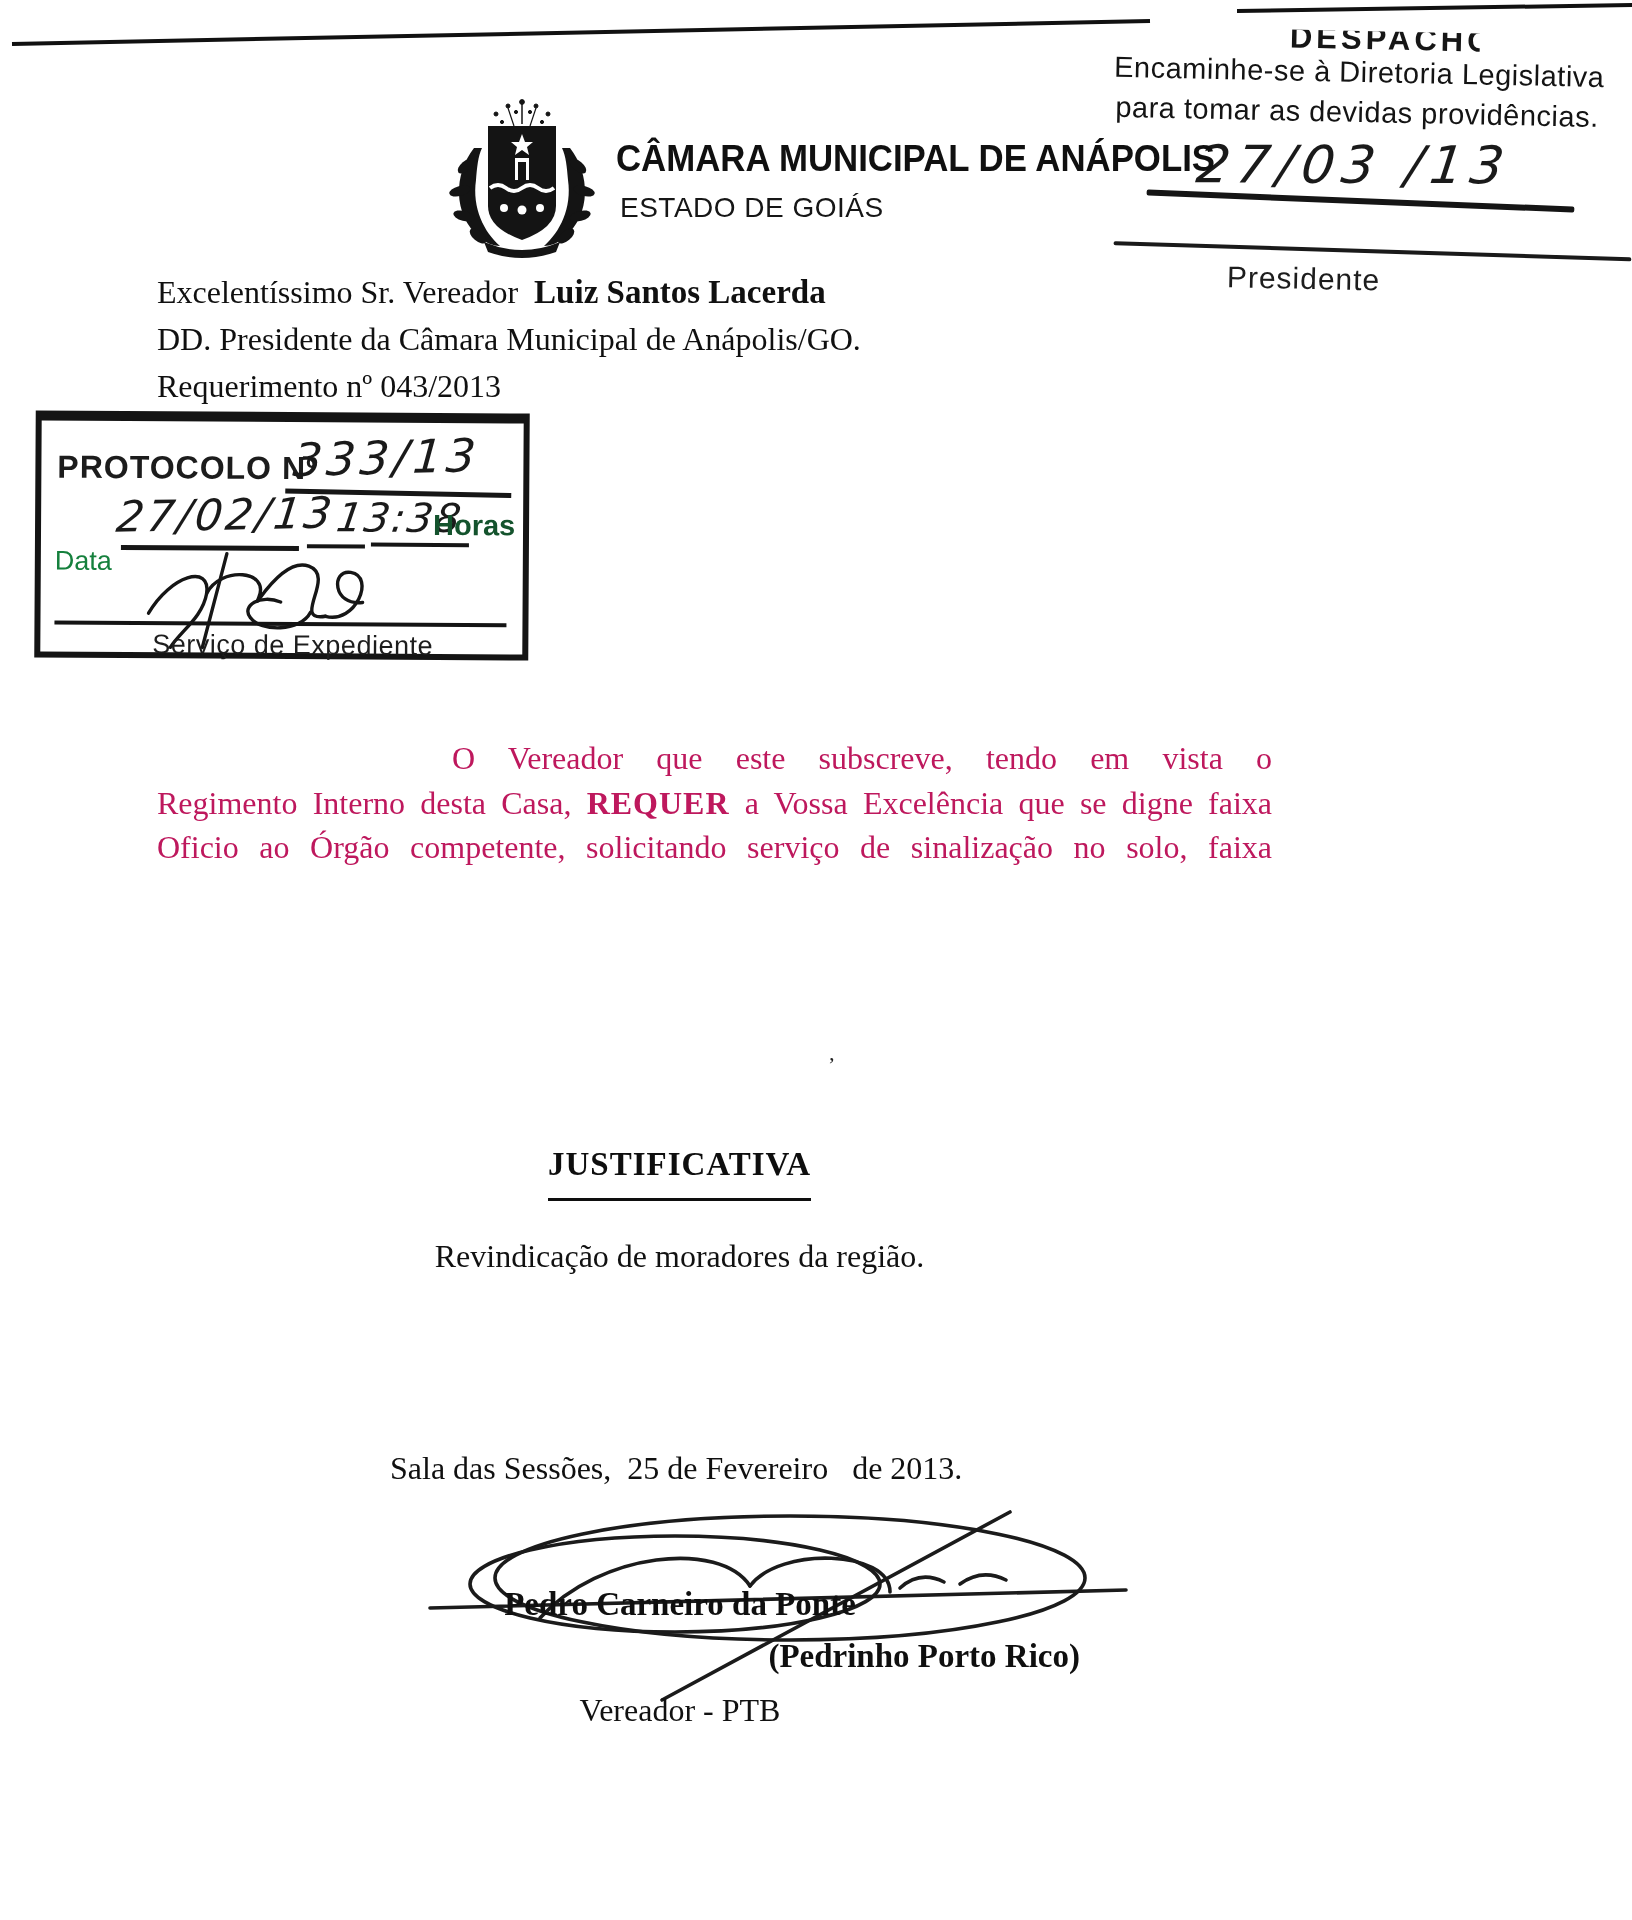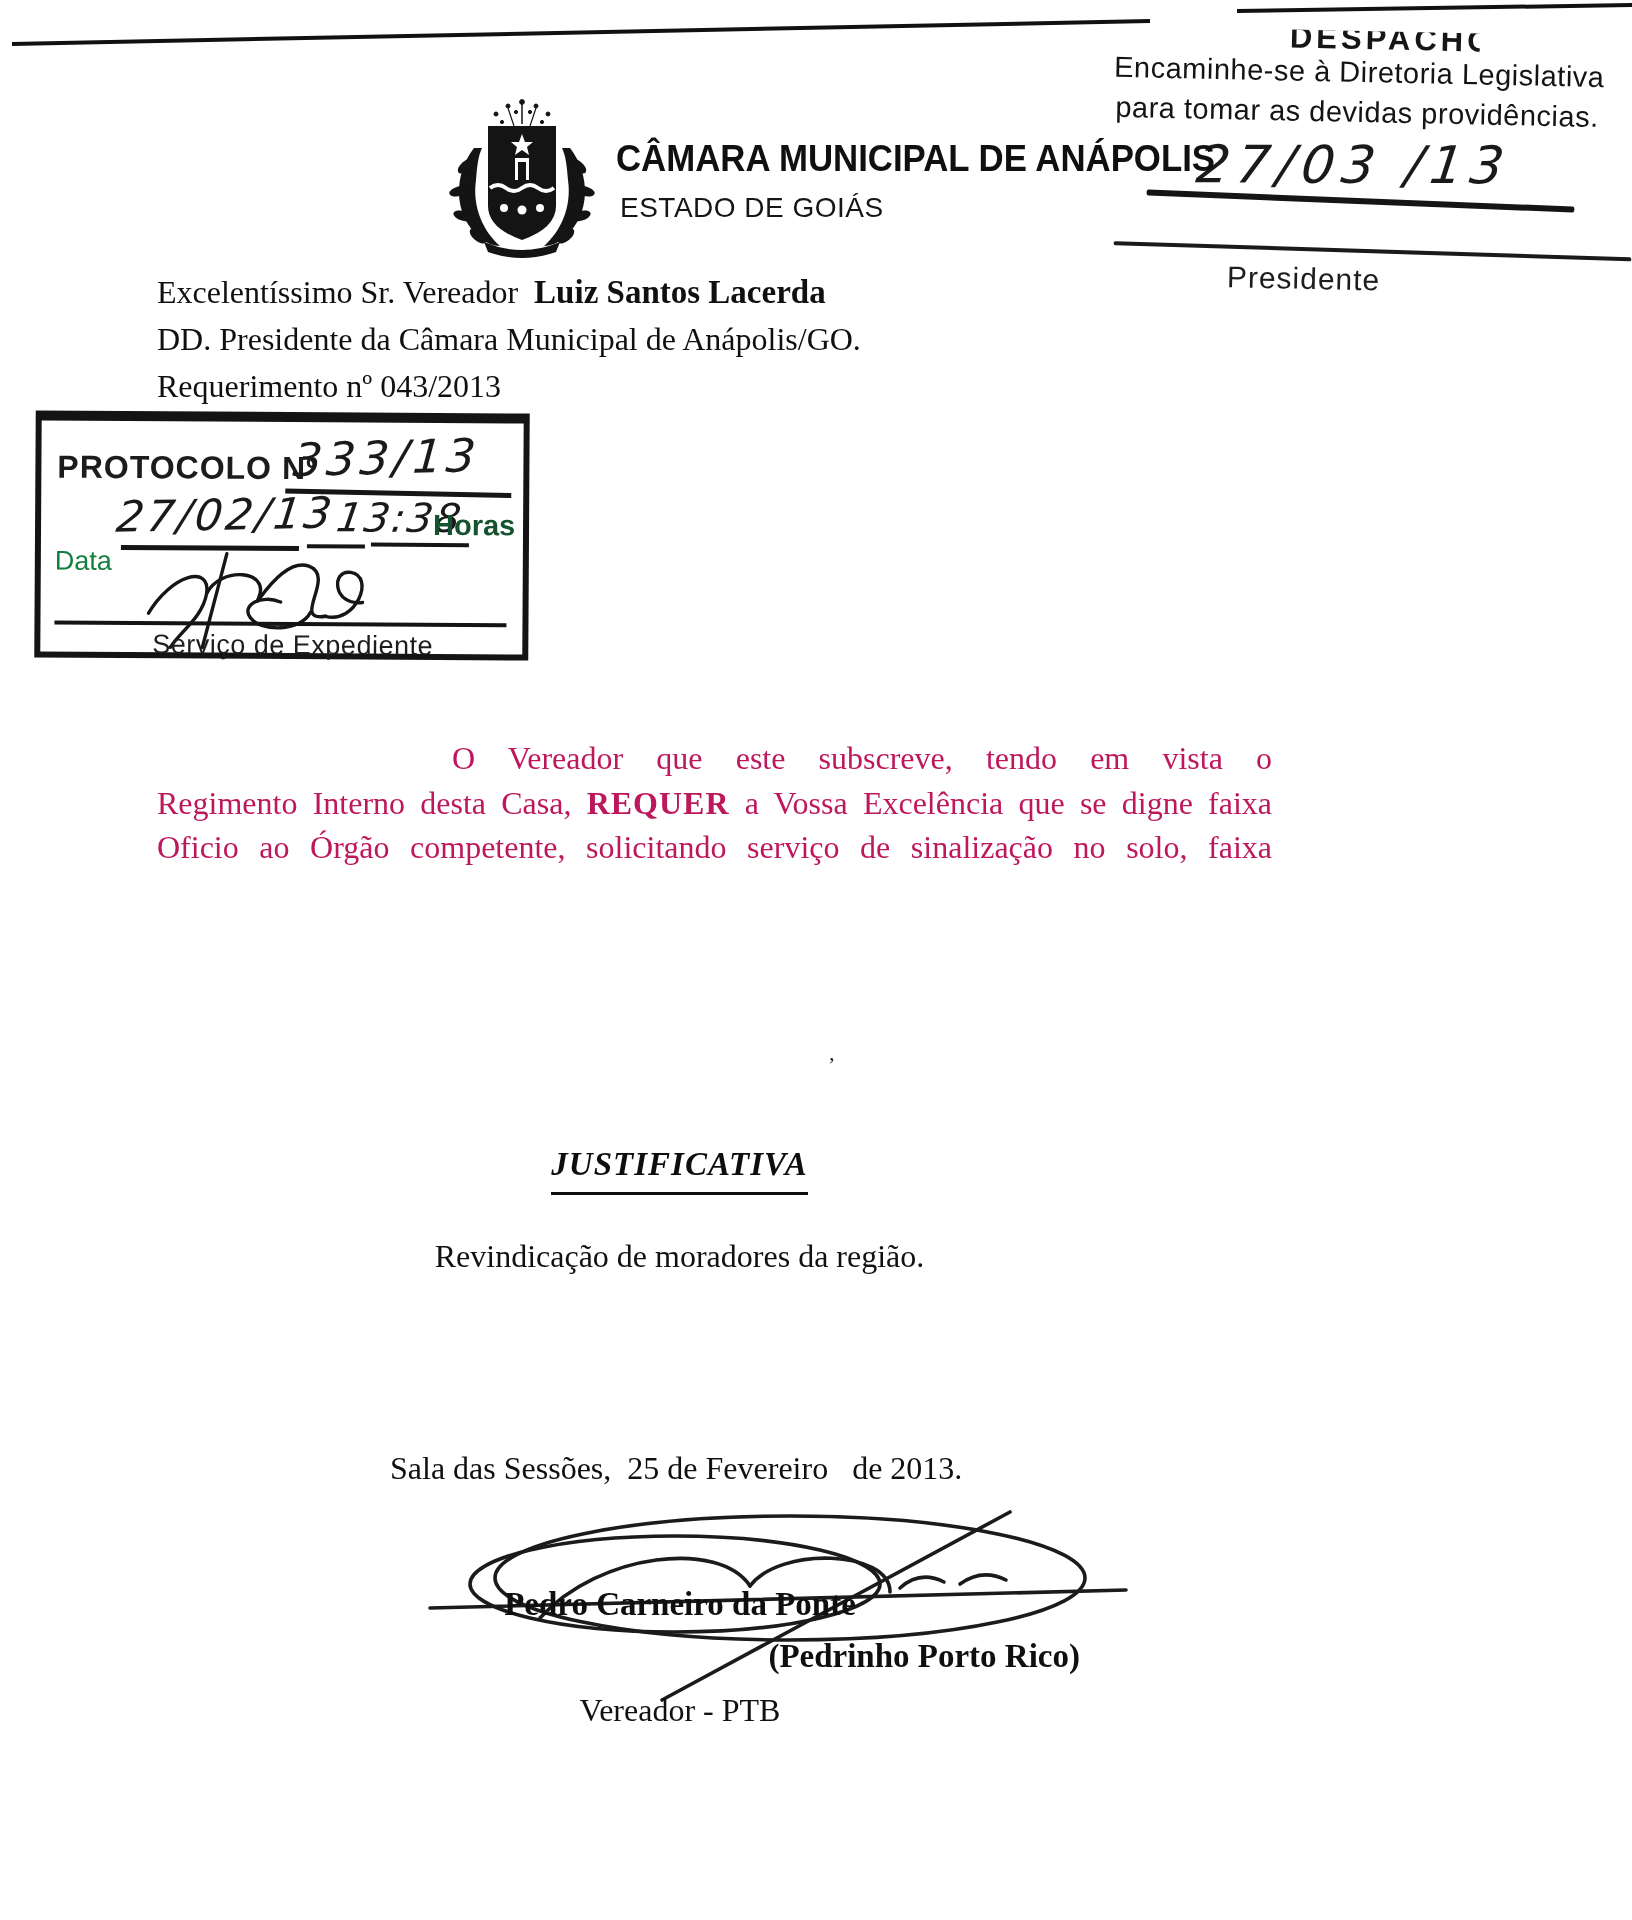--- a/index.html
+++ b/index.html
@@ -60,21 +60,21 @@
   .body-par{left:157px;top:736px;width:1115px;font-size:32px;line-height:44.5px;color:#be185d;}
   .bl{width:100%;}
   .j{text-align:justify;text-align-last:justify;}
   .indent{padding-left:295px;box-sizing:border-box;}
   .body-par b{letter-spacing:1px;}
 
   .stray-mark{left:828px;top:1052px;font-size:22px;color:#222;}
 
   
   .just-title{left:157px;top:1146px;width:1045px;text-align:center;font-weight:bold;font-size:33px;letter-spacing:1px;color:#0e0e0e;}
-  .just-title span{border-bottom:3px solid #0e0e0e;padding-bottom:10px;font-style:italic;}
+  .just-title span{border-bottom:3px solid #0e0e0e;padding-bottom:16px;}
   .just-text{left:157px;top:1238px;width:1045px;text-align:center;font-size:32px;color:#111;}
 
   
   .dateline{left:390px;top:1450px;font-size:32px;color:#101010;}
 
   
   .sig-flourish{left:420px;top:1500px;width:710px;height:215px;}
   .sig-name{left:280px;top:1586px;width:800px;text-align:center;font-weight:bold;font-size:33px;color:#0f0f0f;}
   .sig-nick{left:280px;top:1638px;width:800px;text-align:right;font-weight:bold;font-size:33px;color:#0f0f0f;}
   .sig-role{left:280px;top:1692px;width:800px;text-align:center;font-size:32px;color:#111;}

